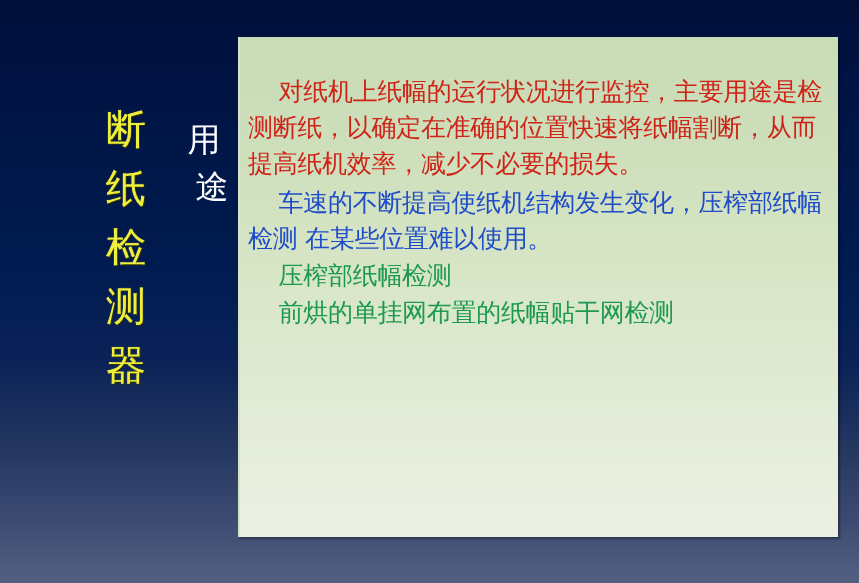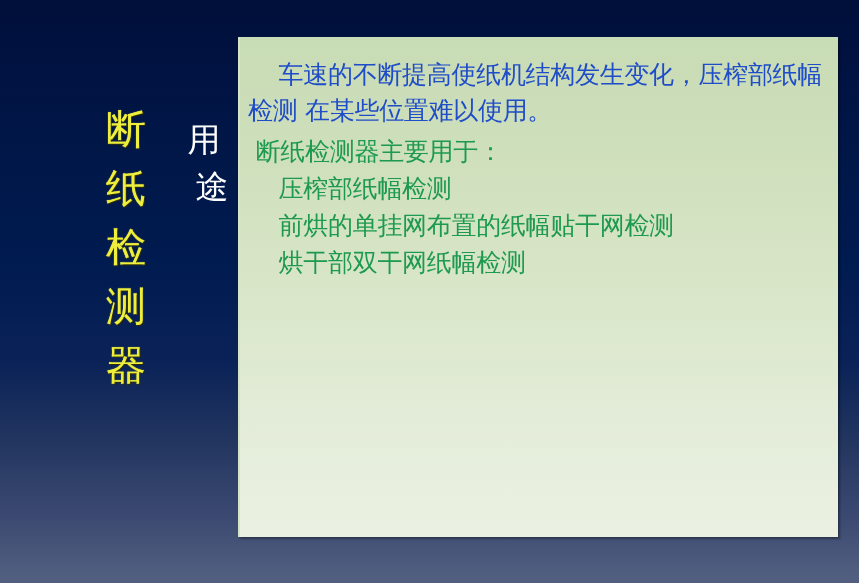--- a/index.html
+++ b/index.html
@@ -121,20 +121,19 @@
     <span class="vt-char">测</span>
     <span class="vt-char">器</span>
   </div>
 
   <div id="subtitle">
     <span class="st-char">用</span>
     <span class="st-char indent">途</span>
   </div>
 
   <div id="content-panel">
+    <p class="para red">    对纸机上纸幅的运行状况进行监控，主要用途是检测断纸，以确定在准确的位置快速将纸幅割断，从而提高纸机效率，减少不必要的损失。</p>
     <p class="para blue">    车速的不断提高使纸机结构发生变化，压榨部纸幅检测 在某些位置难以使用。</p>
-    <p class="para green green-head"> 断纸检测器主要用于：</p>
     <p class="para green green-list">    压榨部纸幅检测</p>
     <p class="para green green-list">    前烘的单挂网布置的纸幅贴干网检测</p>
-    <p class="para green green-list">    烘干部双干网纸幅检测</p>
   </div>
 
 </div>
 
 </body></html>

